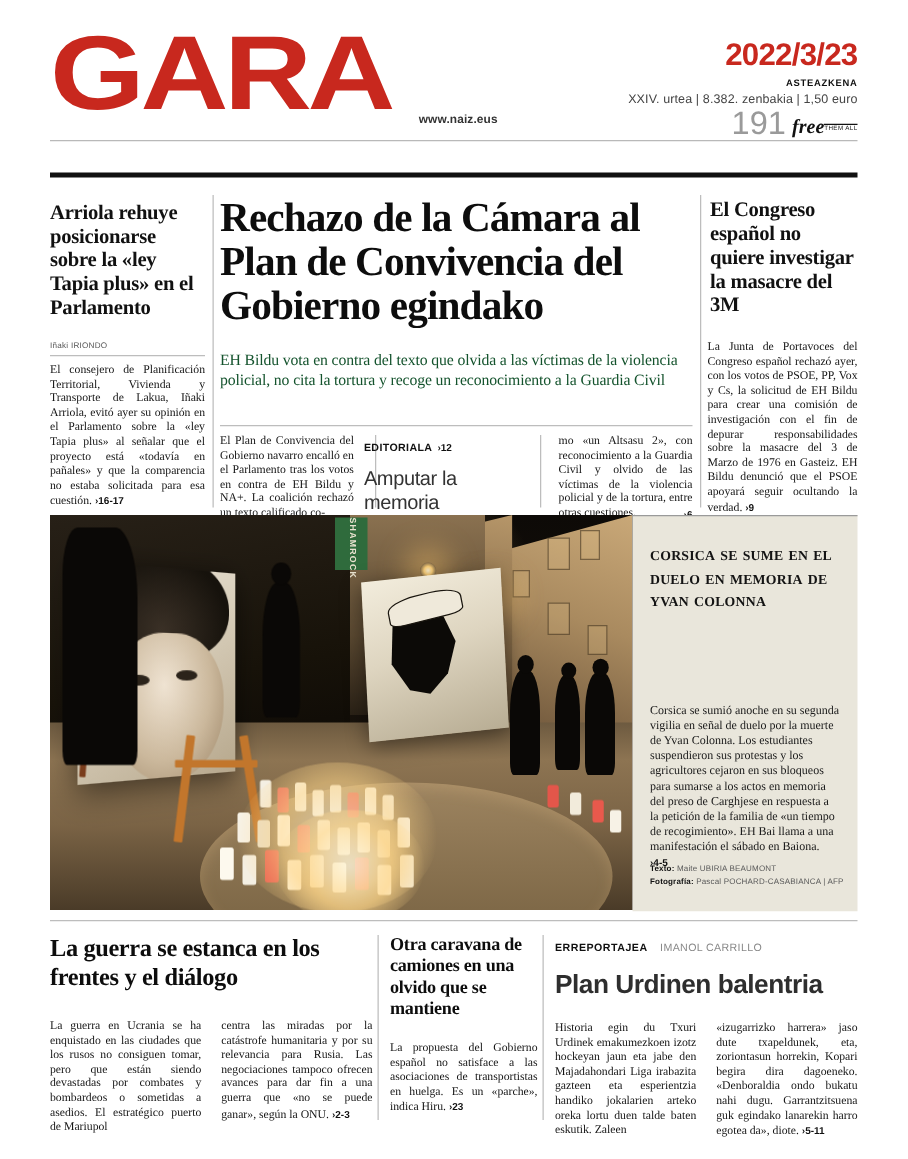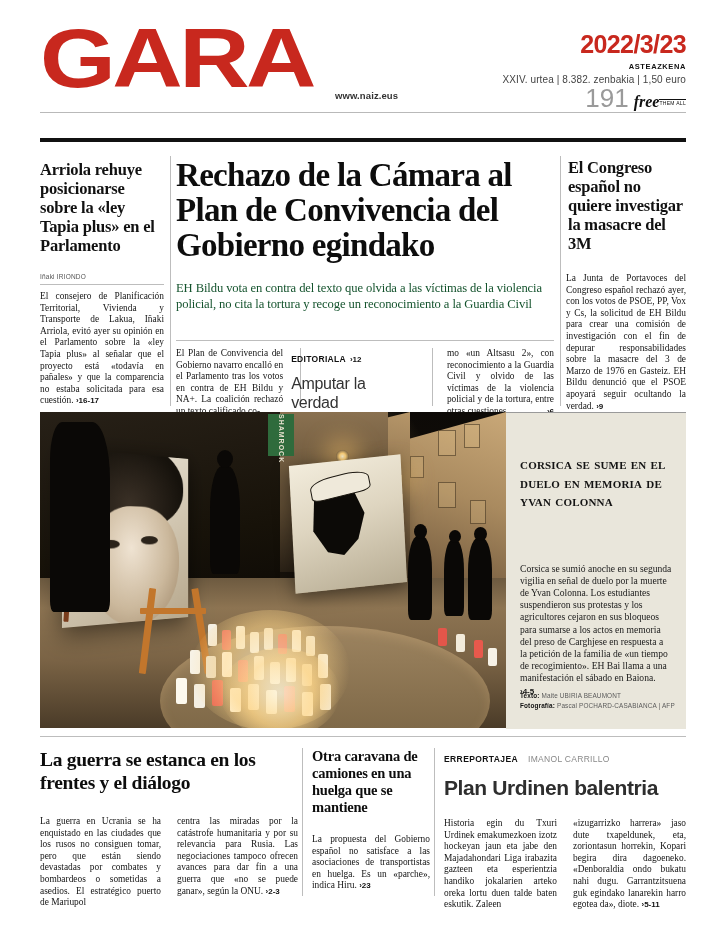--- a/index.html
+++ b/index.html
@@ -412,21 +412,20 @@
   
   .corsica {
     position: absolute;
     left: 506px; top: 412px;
     width: 180px; height: 316px;
     background: #E9E6DB;
     border-top: 1px solid #9a9a9a;
   }
   .corsica-inner {
     padding: 22px 14px 0 14px;
-    margin-top: 20px;
   }
   .corsica-head {
     font-family: "Liberation Serif", serif;
     font-size: 15.5px;
     line-height: 18.5px;
     font-variant: small-caps;
     text-transform: lowercase;
     letter-spacing: 0.2px;
     color: #141414;
     margin: 0;
@@ -554,21 +553,21 @@
 
   <div class="main-cols">
     <div class="mc">
       <p class="body-text" style="margin-top:0">El Plan de Convivencia del Gobierno navarro encalló en el Parlamento tras los votos en contra de EH Bildu y NA+. La coalición rechazó un texto calificado co-</p>
     </div>
     <div class="mc-mid">
       <div>
         <span class="edit-kicker">EDITORIALA</span>
         <span class="pageref">›12</span>
       </div>
-      <div class="edit-title">Amputar la verdad</div>
+      <div class="edit-title">Amputar la memoria</div>
     </div>
     <div class="mc-3">
       <p class="body-text" style="margin-top:0"><span>mo «un Altsasu 2», con reconocimiento a la Guardia Civil y olvido de las víctimas de la violencia policial y de la tortura, entre otras cuestiones.</span> <span class="pageref" style="float:right">›6</span></p>
     </div>
   </div>
 
   <div class="col-right">
     <h2 class="right-head">El Congreso español no quiere investigar la masacre del 3M</h2>
     <p class="body-text" style="margin-top:20px"><span>La Junta de Portavoces del Congreso español rechazó ayer, con los votos de PSOE, PP, Vox y Cs, la solicitud de EH Bildu para crear una comisión de investigación con el fin de depurar responsabilidades sobre la masacre del 3 de Marzo de 1976 en Gasteiz. EH Bildu denunció que el PSOE apoyará seguir ocultando la verdad.</span> <span class="pageref">›9</span></p>
   </div>
@@ -676,21 +675,21 @@
       <div class="bc">
         <p class="body-text" style="margin-top:0">La guerra en Ucrania se ha enquistado en las ciudades que los rusos no consiguen tomar, pero que están siendo devastadas por combates y bombardeos o sometidas a asedios. El estratégico puerto de Mariupol</p>
       </div>
       <div class="bc">
         <p class="body-text" style="margin-top:0"><span>centra las miradas por la catástrofe humanitaria y por su relevancia para Rusia. Las negociaciones tampoco ofrecen avances para dar fin a una guerra que «no se puede ganar», según la ONU.</span> <span class="pageref">›2-3</span></p>
       </div>
     </div>
   </div>
 
   <div class="col-b2">
-    <h2 class="b2-head">Otra caravana de camiones en una huelga que se mantiene</h2>
+    <h2 class="b2-head">Otra caravana de camiones en una olvido que se mantiene</h2>
     <p class="body-text" style="margin-top:18px"><span>La propuesta del Gobierno español no satisface a las asociaciones de transportistas en huelga. Es un «parche», indica Hiru.</span> <span class="pageref">›23</span></p>
   </div>
 
   <div class="col-b3">
     <div>
       <span class="b3-kicker">ERREPORTAJEA</span>
       <span class="b3-author">IMANOL CARRILLO</span>
     </div>
     <h2 class="b3-head">Plan Urdinen balentria</h2>
     <div class="b3-cols">

